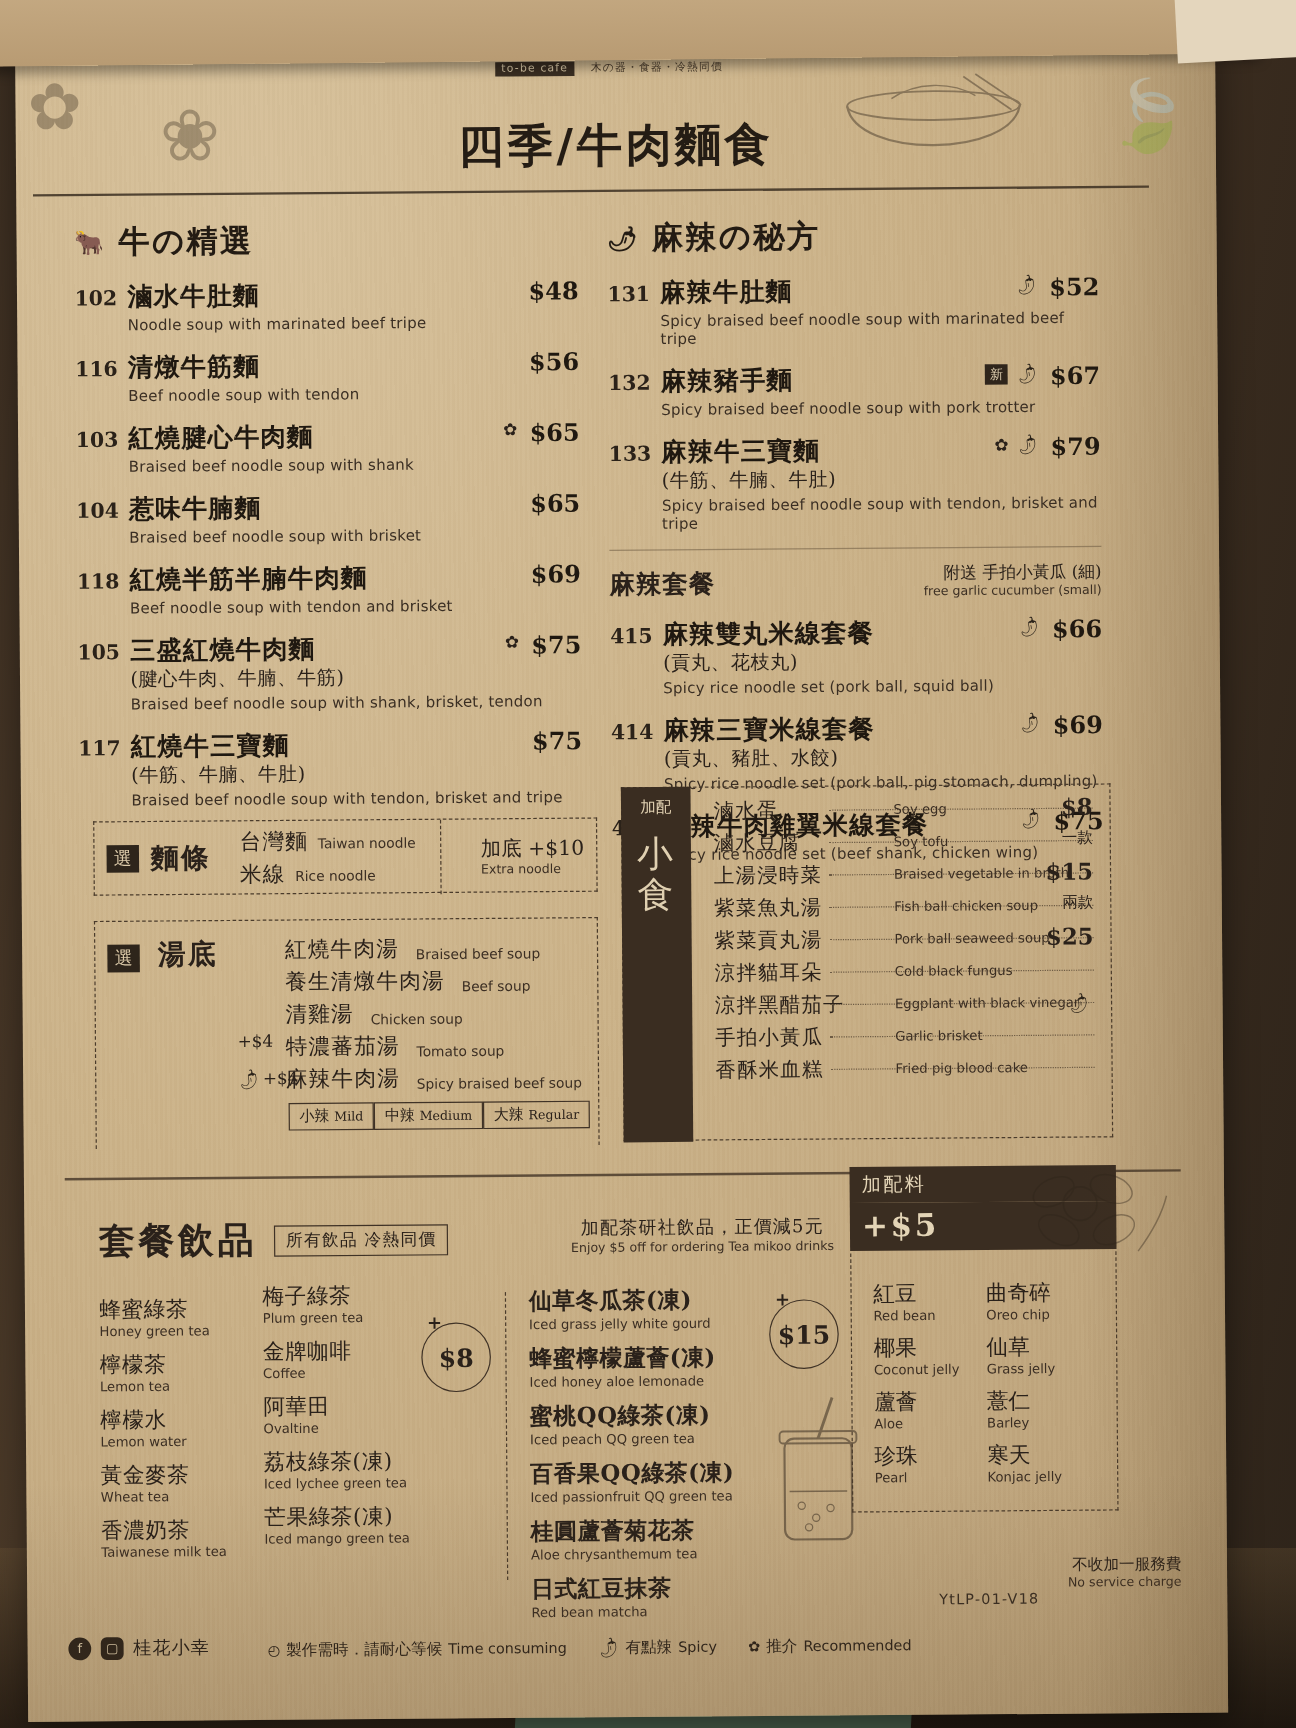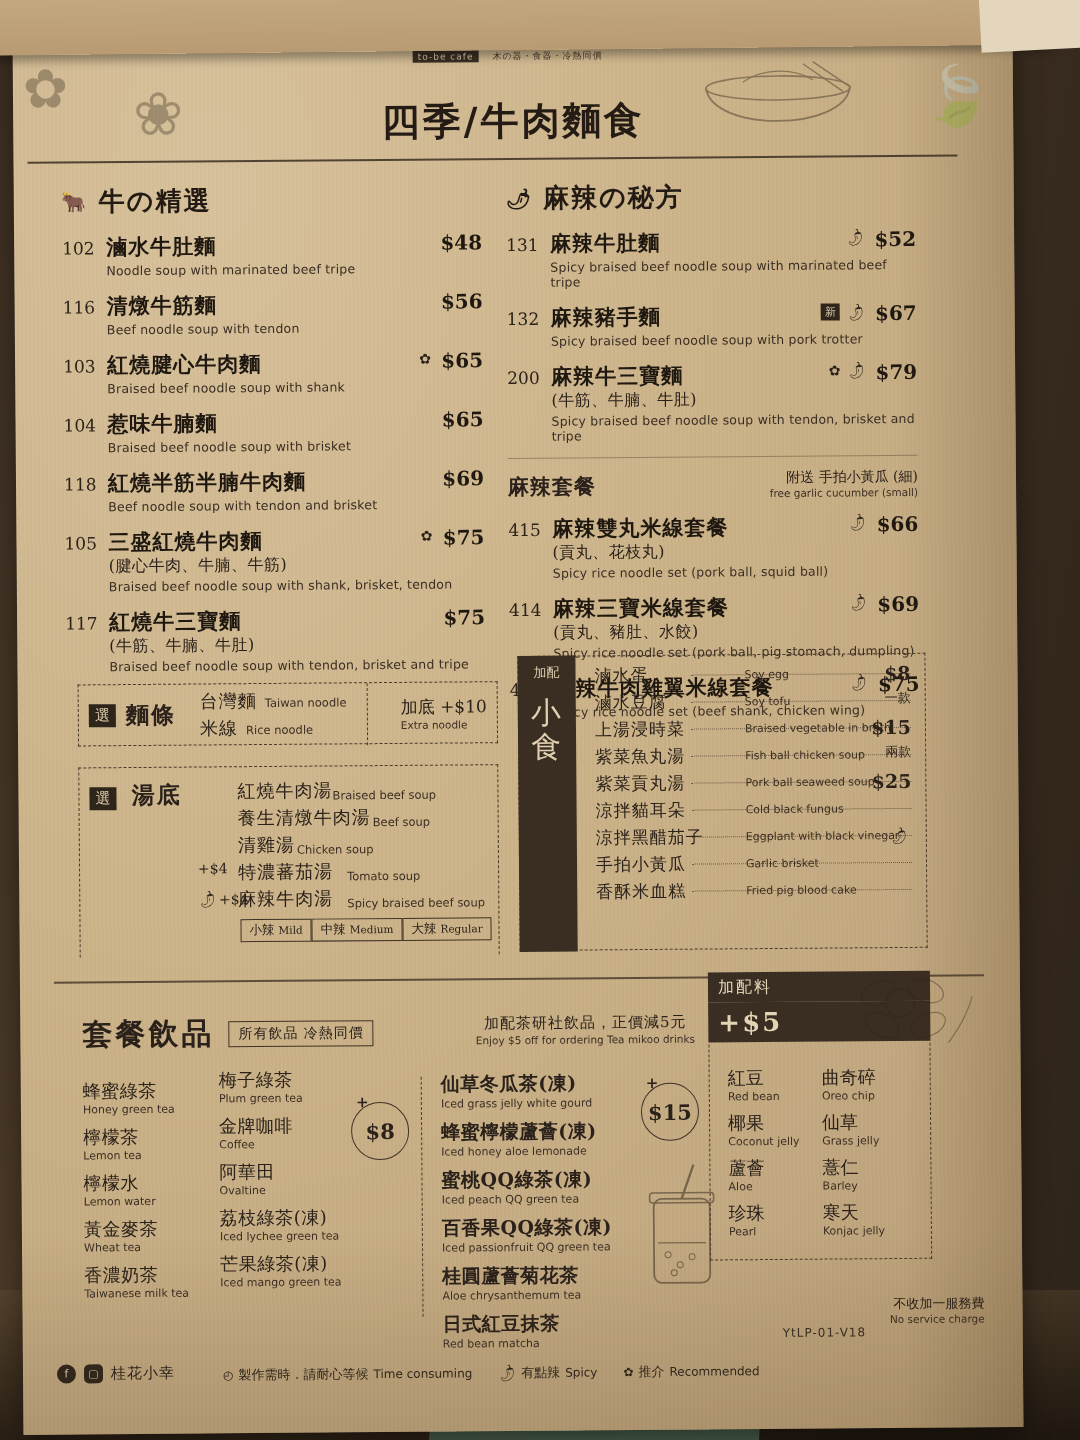--- a/index.html
+++ b/index.html
@@ -95,21 +95,21 @@
   .col{ position:absolute; }
   .sec-title{
     font-family:"DejaVu Serif", serif;
     font-size:26px; font-weight:bold; letter-spacing:2px; color:#231b13;
     display:flex; align-items:center; gap:10px;
   }
   .sec-ico{ font-size:20px; }
   .item{ position:relative; margin-top:14px; }
   .item-row{ display:flex; align-items:baseline; }
   .code{
-    width:44px; font-family:"DejaVu Serif", serif; font-size:17px; color:#2b2219;
+    width:44px; font-family:"DejaVu Serif", serif; font-size:17px; color:#2b2219;font-weight:bold;
   }
   .cn{
     font-family:"DejaVu Serif", serif; font-size:21px; font-weight:bold; color:#1f1810;
     letter-spacing:1px;
   }
   .sub-cn{
     font-family:"DejaVu Serif", serif; font-size:16px; color:#2a211a; margin-left:44px;
     letter-spacing:.5px;
   }
   .en{
@@ -353,21 +353,21 @@
       <div class="en">Spicy braised beef noodle soup with pork trotter</div>
       <div class="tags">
         <span class="tag-new">新</span>
         <span class="tag-spicy">🌶</span>
       </div>
       <div class="price">$67</div>
     </div>
 
     <div class="item">
       <div class="item-row">
-          <span class="code">200</span>
+          <span class="code">133</span>
       <span class="cn">麻辣牛三寶麵</span>
         </div>
       <div class="sub-cn">(牛筋、牛腩、牛肚)</div>
       <div class="en">Spicy braised beef noodle soup with tendon, brisket and tripe</div>
       <div class="tags">
         <span class="tag-rec">✿</span>
         <span class="tag-spicy">🌶</span>
       </div>
       <div class="price">$79</div>
     </div>
@@ -446,31 +446,31 @@
   <div class="dbox" style="left:60px; top:728px; width:420px; height:190px; border-bottom:none;">
     <div style="display:flex; padding:12px 10px 0 10px;">
       <div style="width:108px;">
         <span class="pick">選</span>
         <span class="box-title">湯底</span>
       </div>
       <div style="flex:1;">
         <div style="display:flex;">
             <span style="width:40px;"></span>
           <span class="soup-cn">紅燒牛肉湯</span>
-          <span class="soup-en" style="align-self:flex-end;">Braised beef soup</span>
+          <span class="soup-en" style="margin-left:14px; align-self:flex-end;">Braised beef soup</span>
         </div>
         <div style="display:flex; margin-top:3px;">
             <span style="width:40px;"></span>
           <span class="soup-cn">養生清燉牛肉湯</span>
-          <span class="soup-en" style="margin-left:2px; align-self:flex-end;">Beef soup</span>
+          <span class="soup-en" style="margin-left:14px; align-self:flex-end;">Beef soup</span>
         </div>
         <div style="display:flex; margin-top:3px;">
             <span style="width:40px;"></span>
           <span class="soup-cn">清雞湯</span>
-          <span class="soup-en" style="margin-left:2px; align-self:flex-end;">Chicken soup</span>
+          <span class="soup-en" style="margin-left:14px; align-self:flex-end;">Chicken soup</span>
         </div>
         <div style="display:flex; margin-top:3px;">
           <span class="plus" style="width:40px;">+$4</span>
           <span class="soup-cn">特濃蕃茄湯</span>
           <span class="soup-en" style="margin-left:14px; align-self:flex-end;">Tomato soup</span>
         </div>
         <div style="display:flex; margin-top:3px;">
           <span style="width:40px; display:flex; gap:3px; align-items:center;">
             <span class="tag-spicy">🌶</span>
             <span class="plus">+$4</span>

